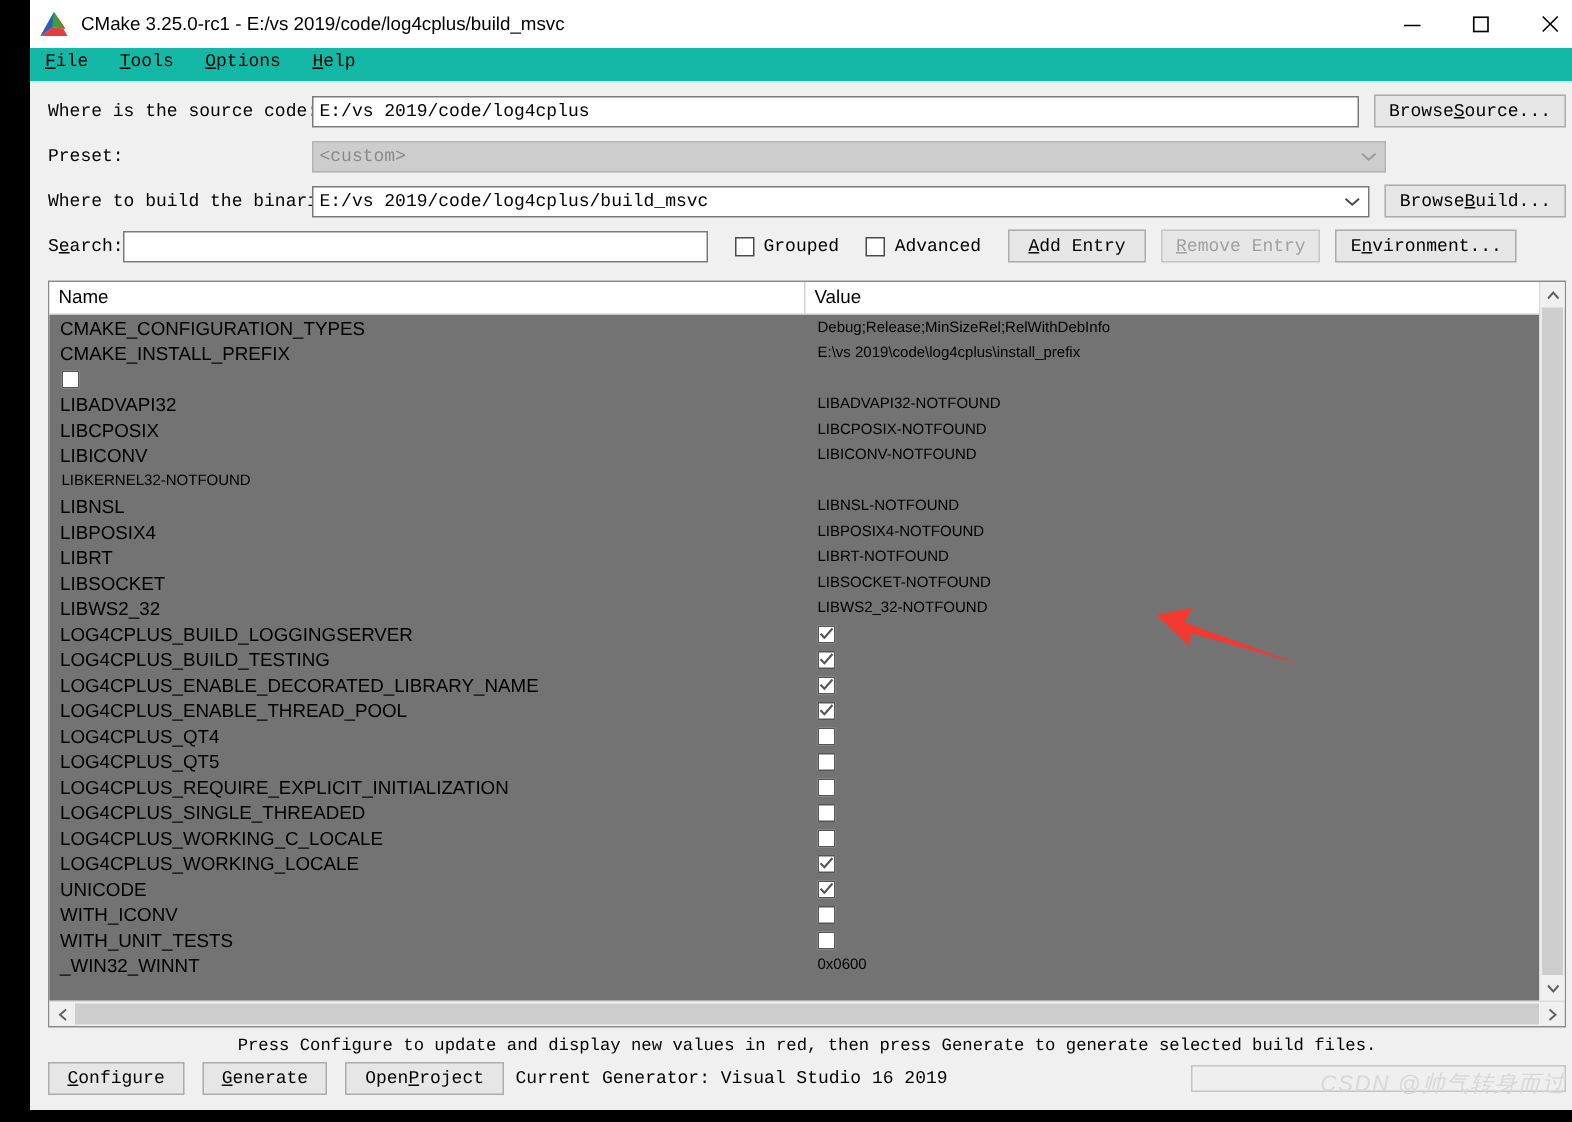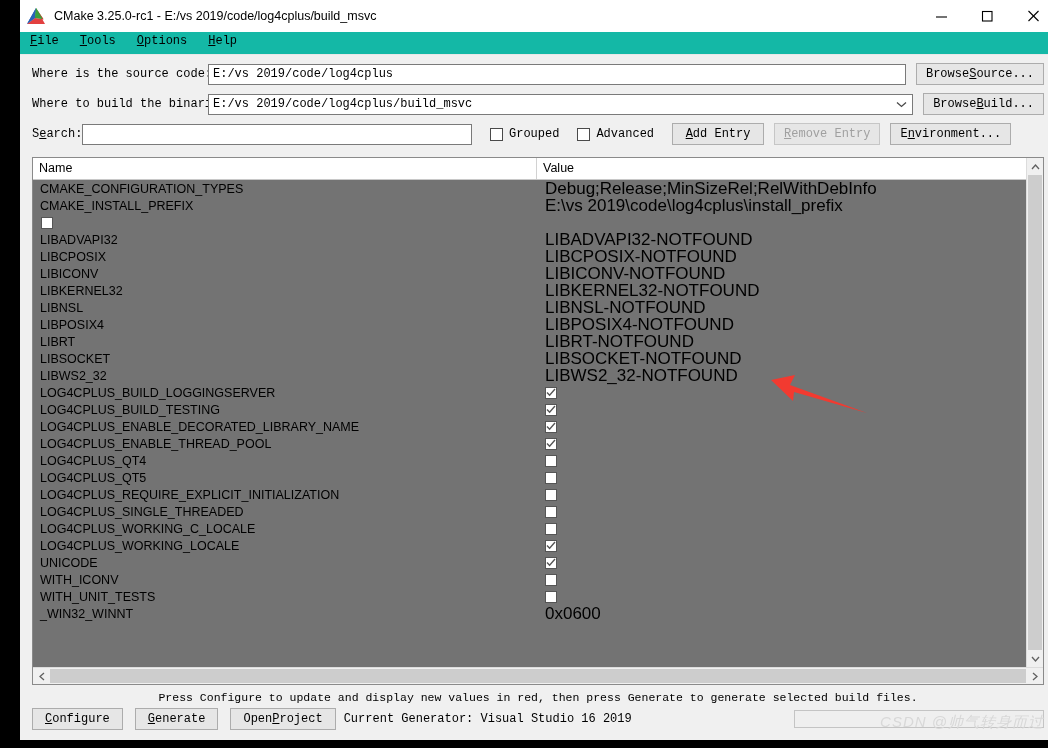--- a/index.html
+++ b/index.html
@@ -132,21 +132,21 @@
   .th.name { width: 504px; flex: 0 0 auto; }
   .th.value { flex: 1 1 auto; border-right: none; }
   .rows { flex: 1 1 auto; overflow: hidden; background: #737373; position: relative; }
   .row { display: flex; height: 17px; align-items: center; }
   .cell-name {
     width: 504px; flex: 0 0 auto; padding-left: 7px;
     font-size: 12.5px; color: #000; white-space: nowrap; overflow: hidden;
   }
   .cell-value {
     flex: 1 1 auto; padding-left: 8px;
-    font-size: 17px; color: #000; white-space: nowrap; overflow: hidden;
+    font-size: 10px; color: #000; white-space: nowrap; overflow: hidden;
     display: flex; align-items: center;
   }
   .cellchk {
     width: 12px; height: 12px; background: #fff;
     border: 1px solid #555; display: flex;
     align-items: center; justify-content: center; flex: 0 0 auto;
   }
 
   
   .vscroll {
@@ -249,20 +249,32 @@
   </div>
 
   <div class="form">
 
     <div class="frow">
       <div class="flabel">Where is the source code:</div>
       <div class="ftext">E:/vs 2019/code/log4cplus</div>
       <div class="btn">Browse <u>S</u>ource...</div>
     </div>
 
+    <div class="frow">
+      <div class="flabel">Preset:</div>
+      <div class="fcombo">
+        <div class="ftext disabled">&lt;custom&gt;</div>
+        <span class="chev">
+          <svg width="11" height="7" viewBox="0 0 11 7">
+              <polyline points="1,1.5 5.5,5.5 10,1.5" fill="none" stroke="#9a9a9a" stroke-width="1.3"></polyline>
+            </svg>
+        </span>
+      </div>
+      <div class="btn" style="visibility:hidden">x</div>
+    </div>
 
     <div class="frow">
       <div class="flabel">Where to build the binaries:</div>
       <div class="fcombo">
         <div class="ftext">E:/vs 2019/code/log4cplus/build_msvc</div>
         <span class="chev">
           <svg width="11" height="7" viewBox="0 0 11 7">
               <polyline points="1,1.5 5.5,5.5 10,1.5" fill="none" stroke="#4a4a4a" stroke-width="1.3"></polyline>
             </svg>
         </span>
@@ -314,21 +326,20 @@
             </div>
             <div class="row">
               <div class="cell-name">LIBCPOSIX</div>
               <div class="cell-value">LIBCPOSIX-NOTFOUND</div>
             </div>
             <div class="row">
               <div class="cell-name">LIBICONV</div>
               <div class="cell-value">LIBICONV-NOTFOUND</div>
             </div>
             <div class="row">
-              <div class="cell-name">LIBKERNEL32</div>
               <div class="cell-value">LIBKERNEL32-NOTFOUND</div>
             </div>
             <div class="row">
               <div class="cell-name">LIBNSL</div>
               <div class="cell-value">LIBNSL-NOTFOUND</div>
             </div>
             <div class="row">
               <div class="cell-name">LIBPOSIX4</div>
               <div class="cell-value">LIBPOSIX4-NOTFOUND</div>
             </div>

